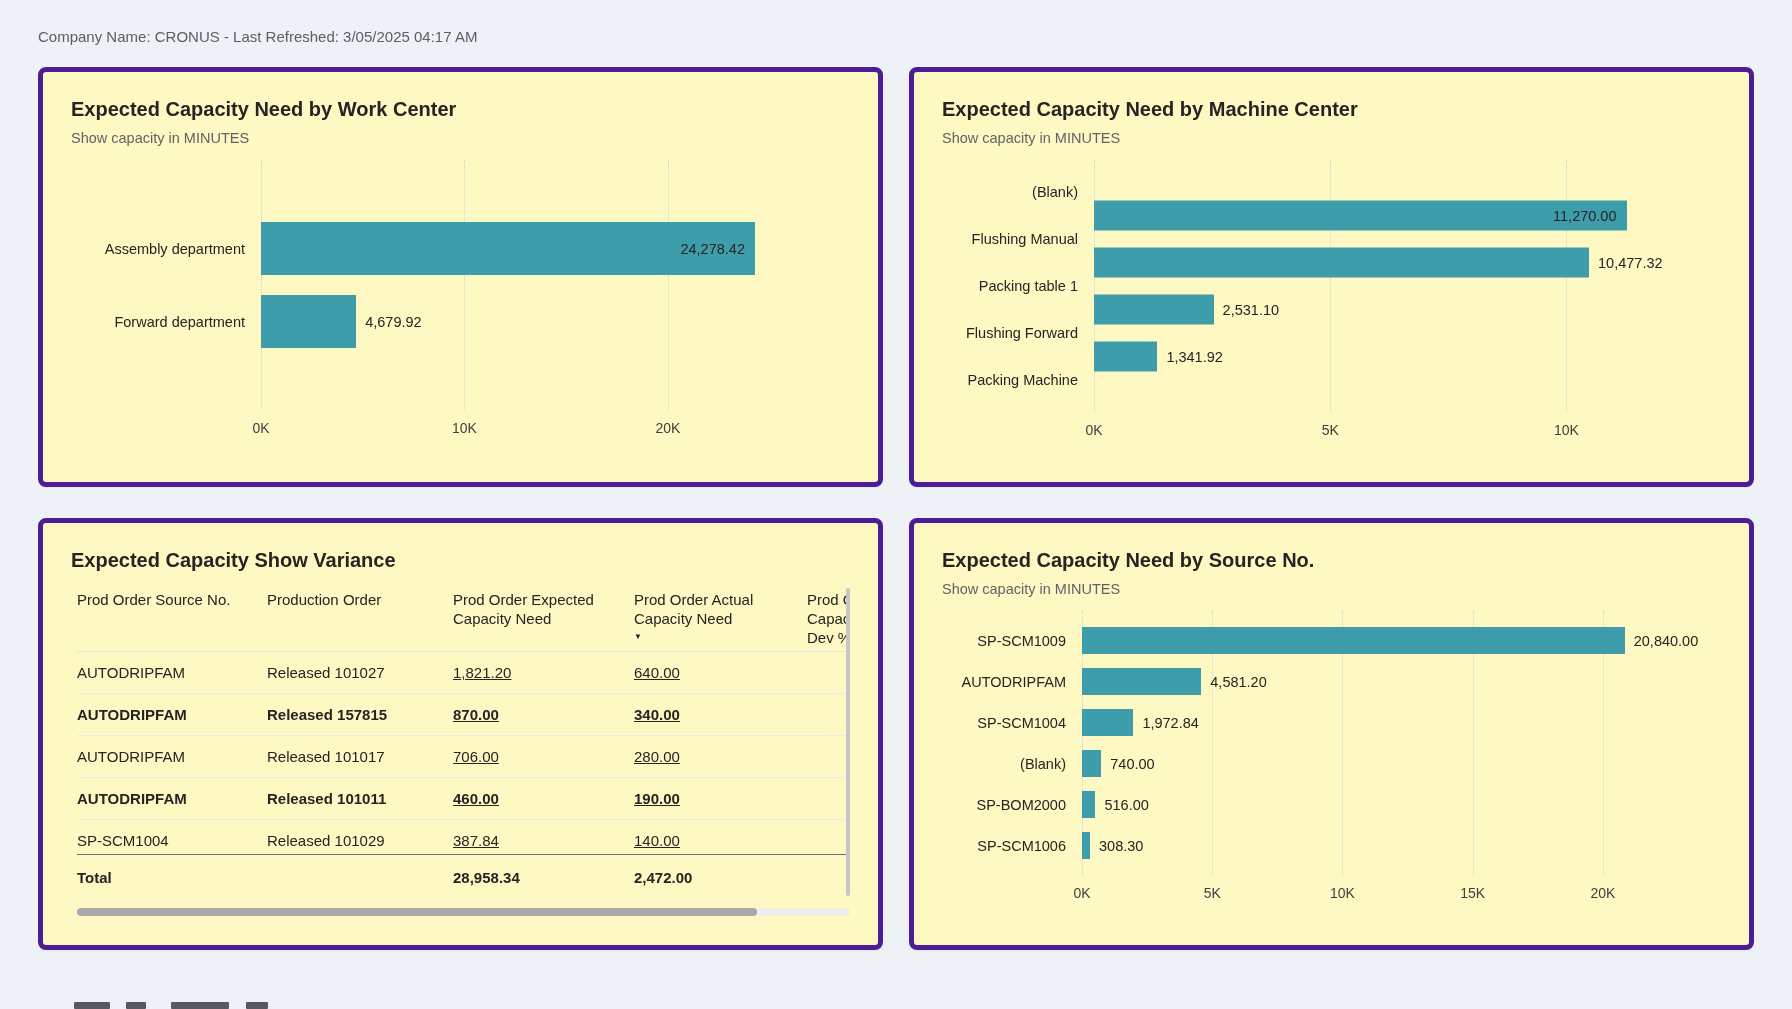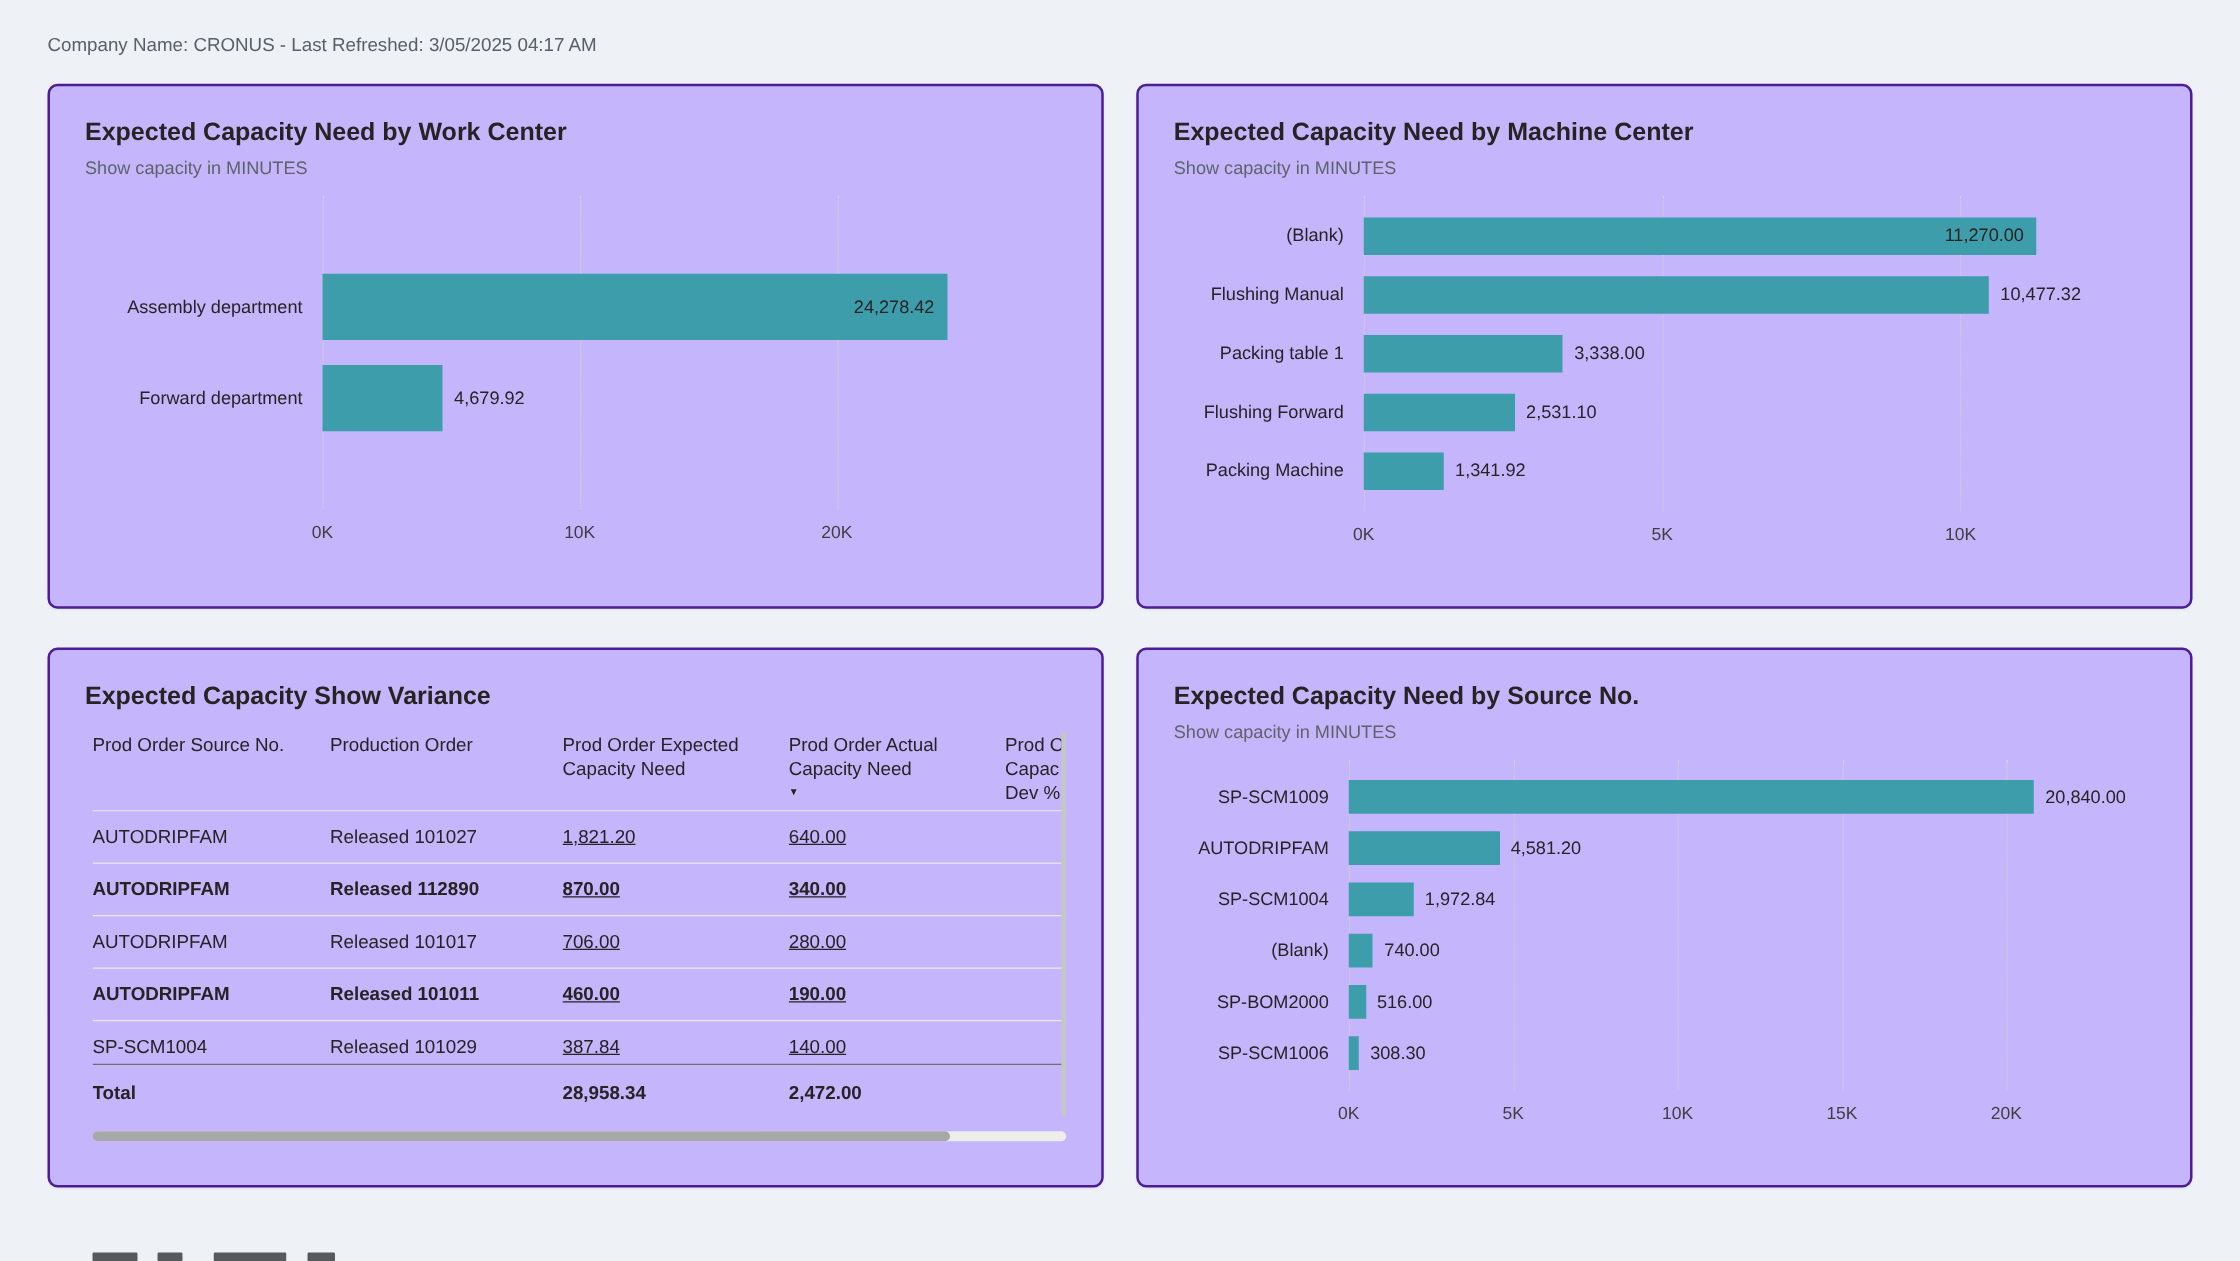--- a/index.html
+++ b/index.html
@@ -12,21 +12,21 @@
     overflow: hidden;
   }
   
   .pagehead { display: flex; justify-content: space-between; align-items: center; padding: 28px 38px 0 38px; }
   .page-title { font-size: 30px; font-weight: 600; color: #2b2b2b; letter-spacing: .2px; }
   .company-info { font-size: 15px; color: #58606b; }
 
   
   .cards { display: grid; grid-template-columns: 1fr 1fr; column-gap: 26px; row-gap: 31px; padding: 0 38px; margin-top: 22px; }
   .card {
-    background: #c4b5fd; border: 2px solid #4c1d95; border-radius: 8px;
+    background: #fef9c3; border: 5px solid #4c1d95; border-radius: 8px;
     box-shadow: 0 1px 2px rgba(0,0,0,.05);
     padding: 26px 28px 16px 28px; position: relative; overflow: hidden;
   }
   .card.top { height: 420px; }
   .card.bottom { height: 432px; }
   .card-title { font-size: 20px; font-weight: 700; color: #252423; }
   .card-sub { font-size: 14.5px; color: #5f6368; margin-top: 9px; }
 
   
   .barchart { margin-top: 14px; }
@@ -137,24 +137,20 @@
                 <div class="brow">
                   <div class="bar" style="width: 93.9167%;">
                     <div class="val in">11,270.00</div>
                   </div>
                 </div>
                 <div class="brow">
                   <div class="val out" style="left: calc(87.311% + 9px);">10,477.32</div>
                   <div class="bar" style="width: 87.311%;"></div>
                 </div>
                 <div class="brow">
-                  <div class="val out" style="left: calc(27.8167% + 9px);">3,338.00</div>
-                  <div class="bar" style="width: 27.8167%;"></div>
-                </div>
-                <div class="brow">
                   <div class="val out" style="left: calc(21.0925% + 9px);">2,531.10</div>
                   <div class="bar" style="width: 21.0925%;"></div>
                 </div>
                 <div class="brow">
                   <div class="val out" style="left: calc(11.1827% + 9px);">1,341.92</div>
                   <div class="bar" style="width: 11.1827%;"></div>
                 </div>
               </div>
             </div>
             <div class="axis">
@@ -198,21 +194,21 @@
               <div class="td num">
                 <span class="link">1,821.20</span>
               </div>
               <div class="td num">
                 <span class="link">640.00</span>
               </div>
               <div class="td"></div>
             </div>
             <div class="tr emph">
               <div class="td">AUTODRIPFAM</div>
-              <div class="td">Released 112890</div>
+              <div class="td">Released 157815</div>
               <div class="td num">
                 <span class="link">870.00</span>
               </div>
               <div class="td num">
                 <span class="link">340.00</span>
               </div>
               <div class="td"></div>
             </div>
             <div class="tr">
               <div class="td">AUTODRIPFAM</div>

